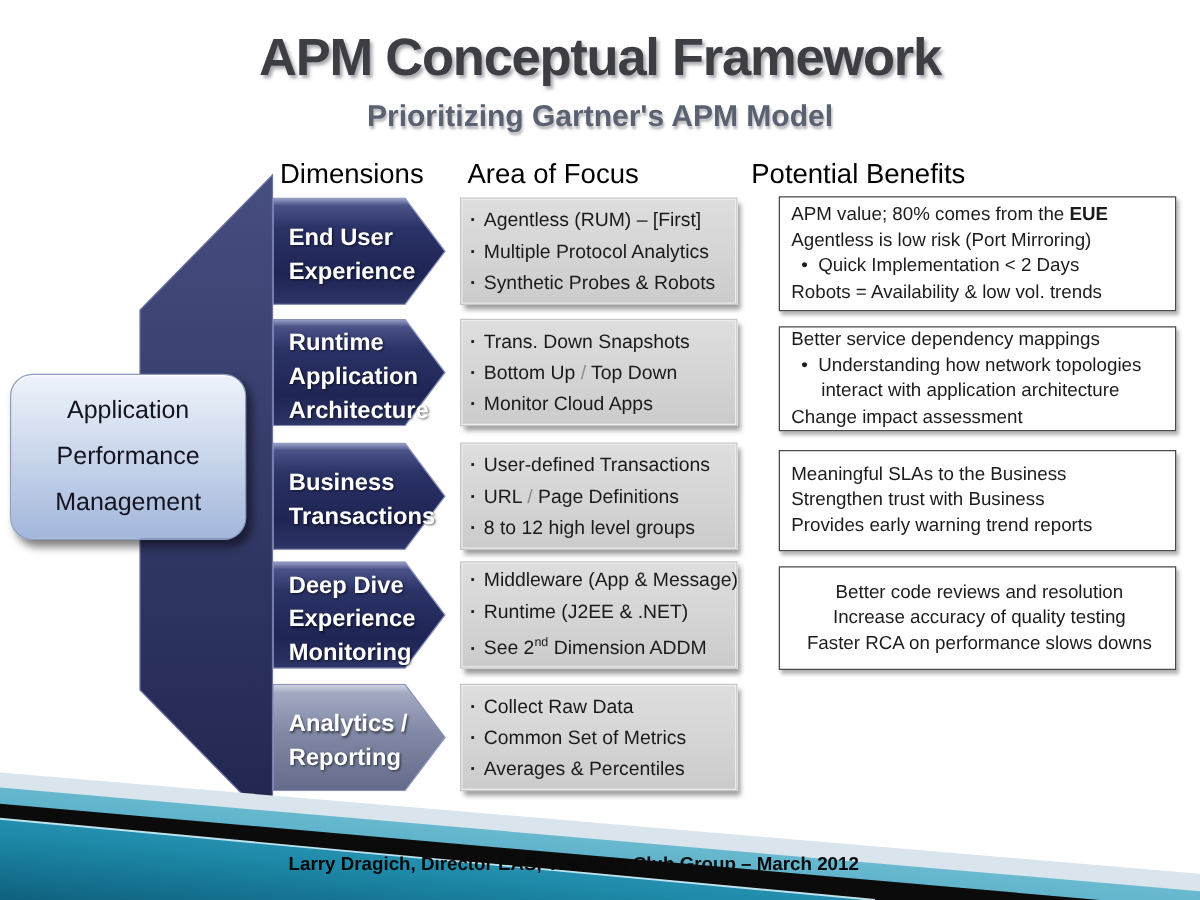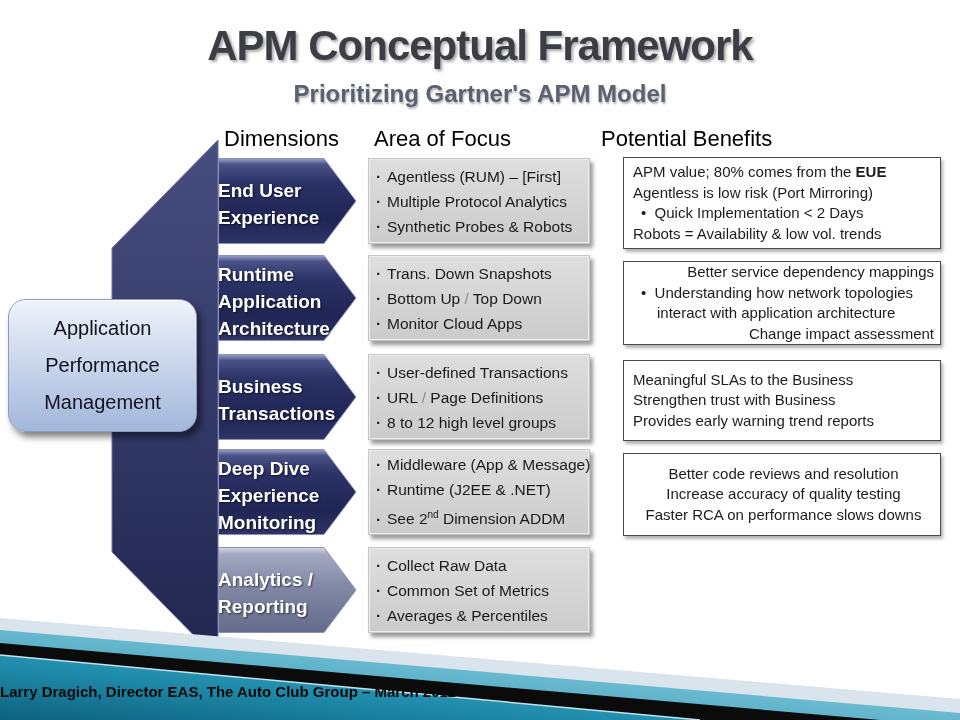--- a/index.html
+++ b/index.html
@@ -25,21 +25,21 @@
   .col-header{position:absolute;top:126px;font-size:22px;color:#000;z-index:2;}
   #hdr-dimensions{left:224px;}
   #hdr-focus{left:374px;}
   #hdr-benefits{left:601px;}
   
   .row{position:absolute;left:0;width:960px;z-index:2;}
   .arrow-svg{position:absolute;left:218px;top:0;}
   .dim-label{
     position:absolute;left:218px;top:0;width:112px;height:92px;
     display:flex;flex-direction:column;justify-content:center;
-    box-sizing:border-box;
+    padding-left:13px;box-sizing:border-box;
     color:#fff;font-size:19px;font-weight:bold;line-height:27px;
     white-space:nowrap;text-shadow:1px 1px 2px rgba(0,0,0,.6);
   }
   .focus-box{
     position:absolute;left:368px;top:0;width:222px;height:86px;
     background:linear-gradient(180deg,#dedede 0%,#d4d4d4 55%,#cbcbcb 100%);
     border:1px solid #c6c6c6;box-sizing:border-box;
     box-shadow:3px 4px 4px rgba(0,0,0,.4), inset 0 0 0 1px #ececec;
     display:flex;flex-direction:column;justify-content:center;
   }
@@ -65,21 +65,21 @@
   .apm-box{
     position:absolute;left:8px;top:299px;width:189px;height:133px;z-index:3;
     border-radius:18px;border:1px solid #8c9cc0;box-sizing:border-box;
     background:linear-gradient(180deg,#eef3fa 0%,#ccd8ec 45%,#a3b7db 100%);
     box-shadow:4px 5px 7px rgba(0,0,0,.5), inset 0 1px 0 rgba(255,255,255,.9);
     display:flex;flex-direction:column;justify-content:center;align-items:center;
     font-size:20px;color:#13131f;line-height:37px;text-align:center;
   }
   
   .footer{
-    position:absolute;top:683px;left:0;right:42px;text-align:left;
+    position:absolute;top:683px;left:0;right:42px;text-align:center;
     font-size:15px;font-weight:bold;color:#0a0a0a;z-index:4;
   }
 </style>
 </head>
 <body>
 
 <svg id="bg-svg" width="960" height="720" viewBox="0 0 960 720">
   <defs>
     <linearGradient id="gPent" x1="0" y1="0" x2="0" y2="1">
       <stop offset="0%" stop-color="#474e80"></stop>
@@ -184,21 +184,21 @@
           <li>
             <span class="dot">·</span>
             <span class="txt">Bottom Up <span class="slash">/</span> Top Down</span>
           </li>
           <li>
             <span class="dot">·</span>
             <span class="txt">Monitor Cloud Apps</span>
           </li>
         </ul>
     </div>
-    <div class="benefits-box" style="top: 6px; height: 84px; align-items: flex-end;">
+    <div class="benefits-box" style="top: 6px; height: 84px;">
         <div class="b-line">Better service dependency mappings</div>
         <div class="b-line bullet">•&nbsp;&nbsp;Understanding how network topologies interact with application architecture</div>
         <div class="b-line">Change impact assessment</div>
       </div>
   </div>
 
   <div class="row" style="top: 354px; height: 86px;">
     <svg class="arrow-svg" width="140" height="86" viewBox="0 0 140 86">
       <polygon class="arrow-poly" points="0.5,0.5 106,0.5 138,43 106,85.5 0.5,85.5" stroke="#8a92bc" stroke-width="1" fill="url(#gNavy)"></polygon>
     </svg>

